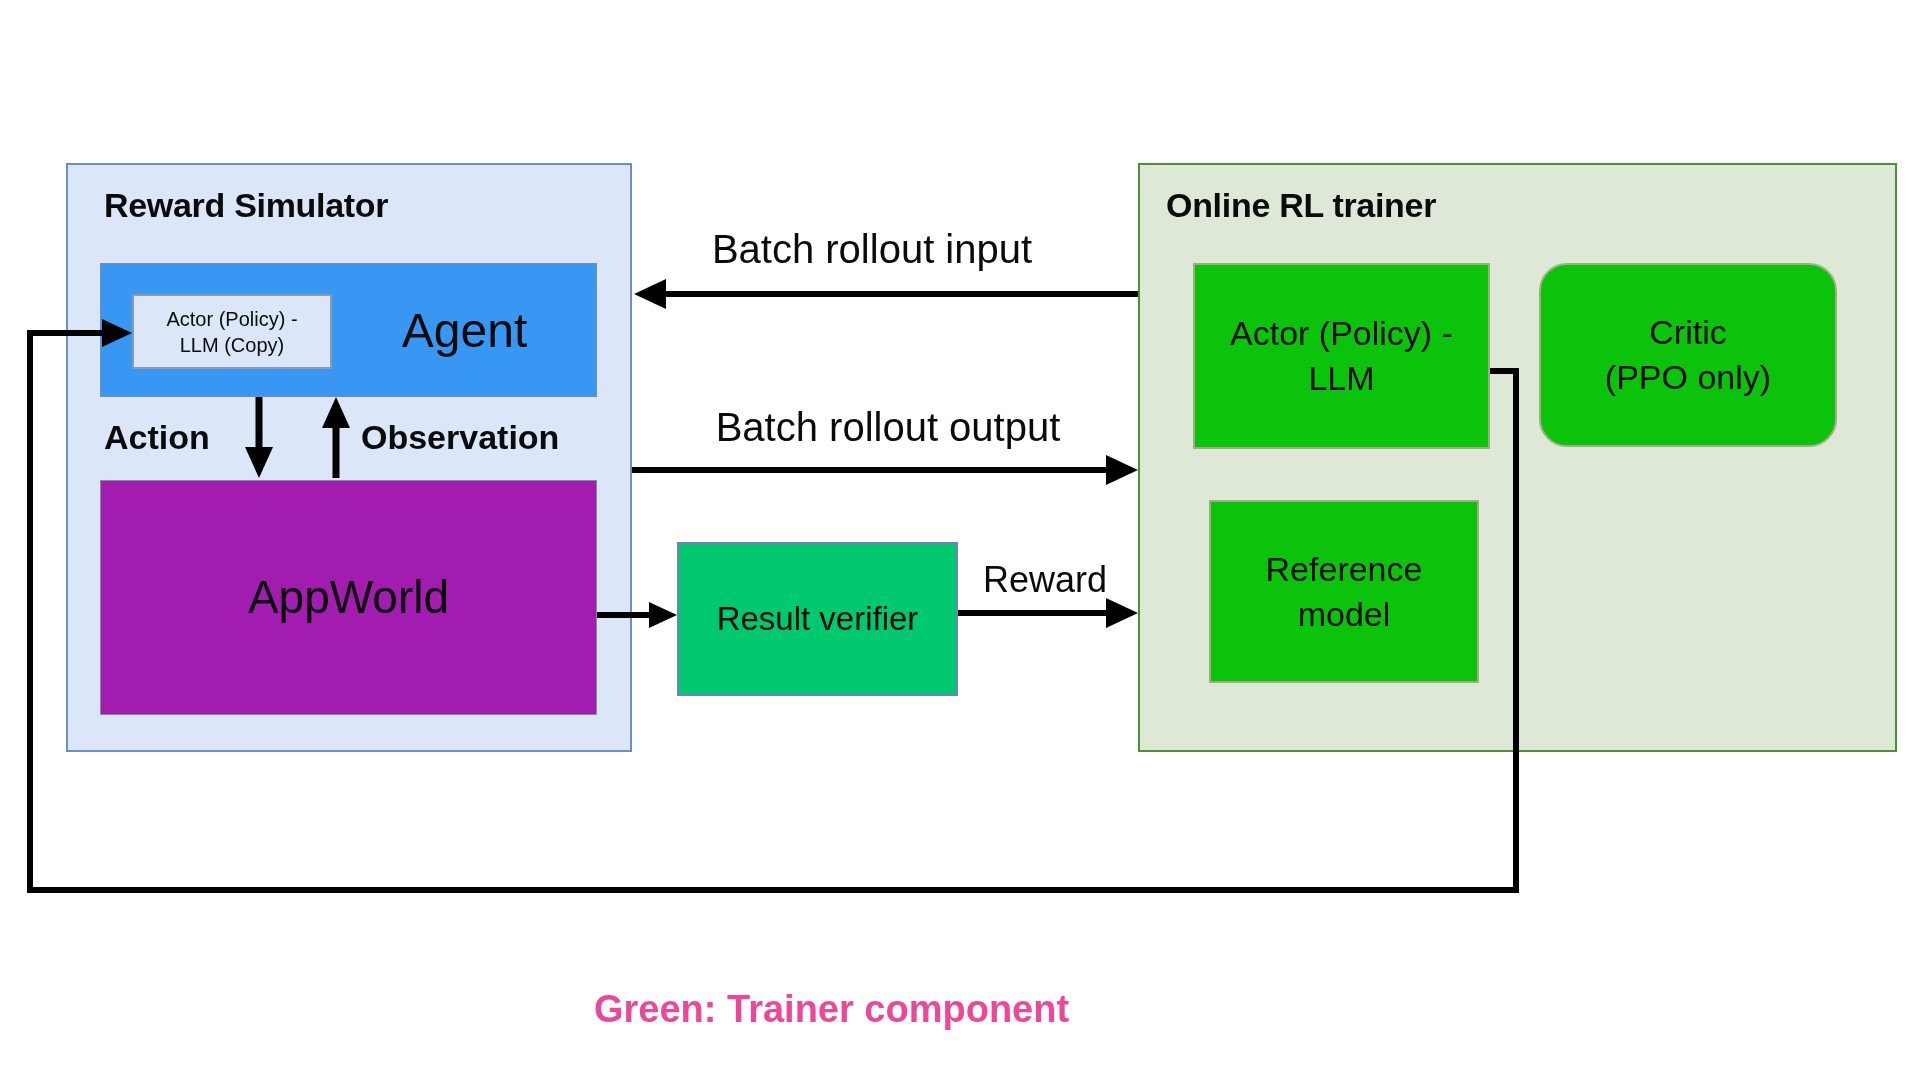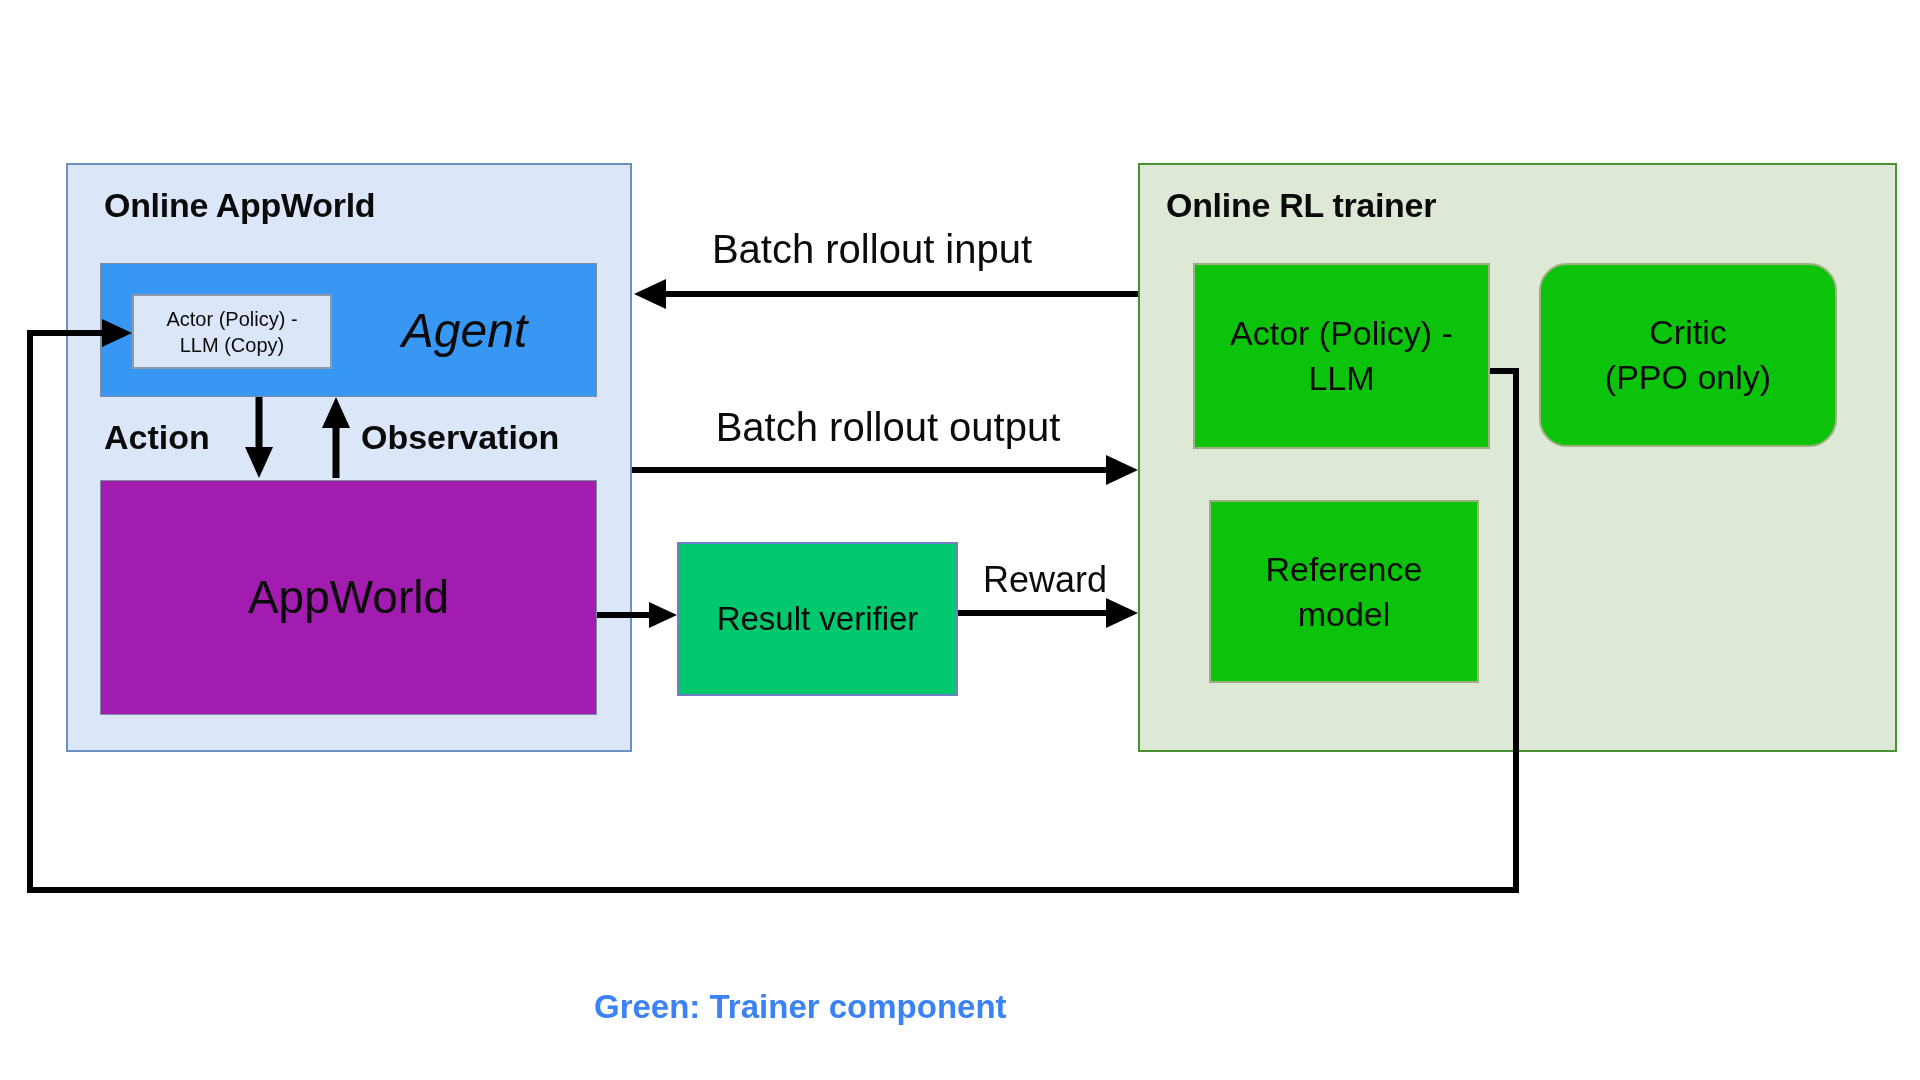--- a/index.html
+++ b/index.html
@@ -36,21 +36,21 @@
   }
   .copy-box {
     left: 132px; top: 294px; width: 200px; height: 75px;
     background: #dbe7f8; border: 2px solid #8e99ae; z-index: 3;
     display: flex; flex-direction: column; align-items: center; justify-content: center;
     font-size: 20px; line-height: 1.3; text-align: center;
   }
   .agent-label {
     left: 332px; top: 263px; width: 265px; height: 134px;
     display: flex; align-items: center; justify-content: center;
-    font-size: 48px; z-index: 3; font-style: italic;
+    font-size: 48px; z-index: 3;
   }
   .appworld-box {
     left: 100px; top: 480px; width: 497px; height: 235px;
     background: #a21caf; border: 1px solid #7d8da3; z-index: 2;
     display: flex; flex-direction: column; align-items: center; justify-content: center;
     font-size: 46px; line-height: 1.5; text-align: center;
   }
 
   
   .action-label      { left: 104px; top: 418px; font-size: 34px; font-weight: 800; z-index: 4; }
@@ -83,41 +83,41 @@
   .lbl-output { left: 888px;  top: 427px; }
   .lbl-reward { left: 1045px; top: 580px; font-size: 36px; }
   .lbl-weight { left: 820px;  top: 851px; }
 
   
   .legend-blue {
     left: 66px; top: 988px; font-size: 38px; font-weight: 800;
     color: #3897f3; z-index: 4;
   }
   .legend-green {
-    left: 594px; top: 988px; font-size: 33px; font-weight: 800;
-    color: #3b82f6; z-index: 4;
+    left: 594px; top: 988px; font-size: 38px; font-weight: 800;
+    color: #ec4899; z-index: 4;
   }
 
   
   svg.arrows {
     position: absolute; left: 0; top: 0; width: 1920px; height: 1080px;
     z-index: 3; pointer-events: none;
   }
   svg.arrows .ln  { stroke: #000; fill: none; }
   svg.arrows .hd  { fill: #000; stroke: none; }
 </style>
 </head>
 <body>
 
 <div class="canvas">
 
   <div class="abs sim-box"></div>
   <div class="abs trainer-box"></div>
 
-  <div class="abs container-title sim-title">Online AppWorld</div>
+  <div class="abs container-title sim-title">Reward Simulator</div>
   <div class="abs container-title train-title">Online RL trainer</div>
 
   <div class="abs agent-box"></div>
   <div class="abs copy-box">
     <span>Actor (Policy) -</span>
     <span>LLM (Copy)</span>
   </div>
   <div class="abs agent-label">Agent</div>
 
   <div class="abs action-label">Action</div>

